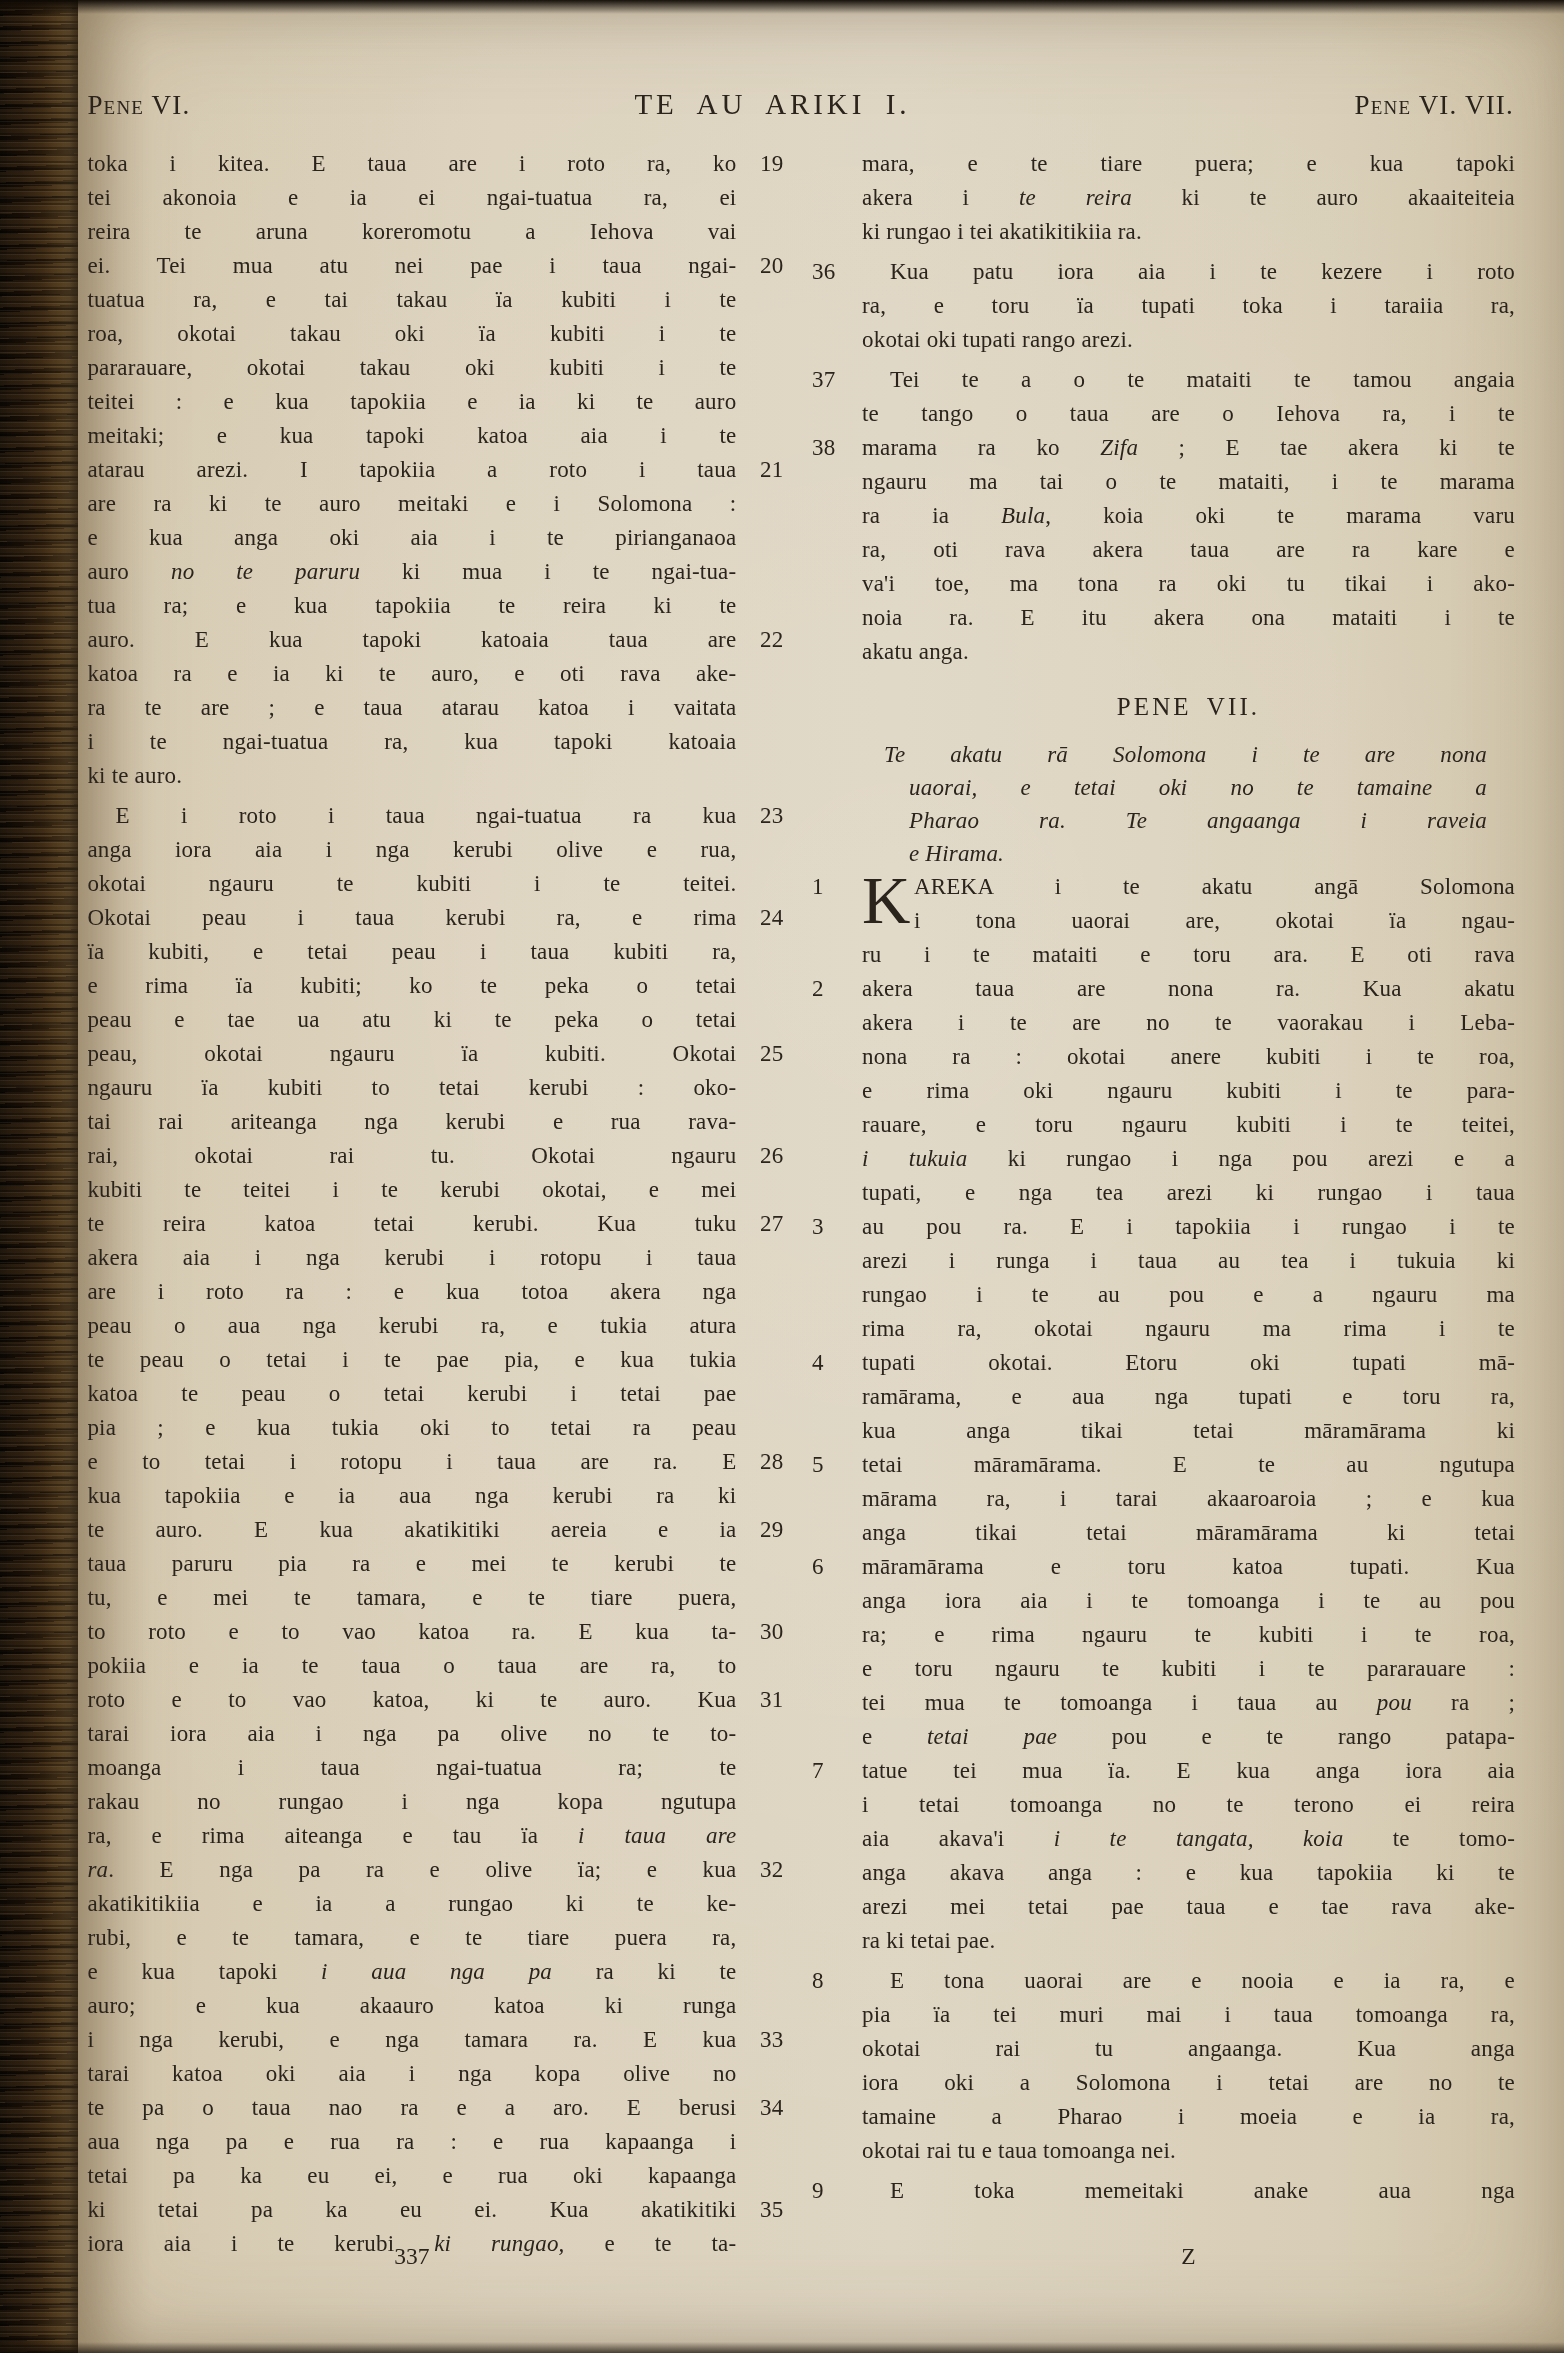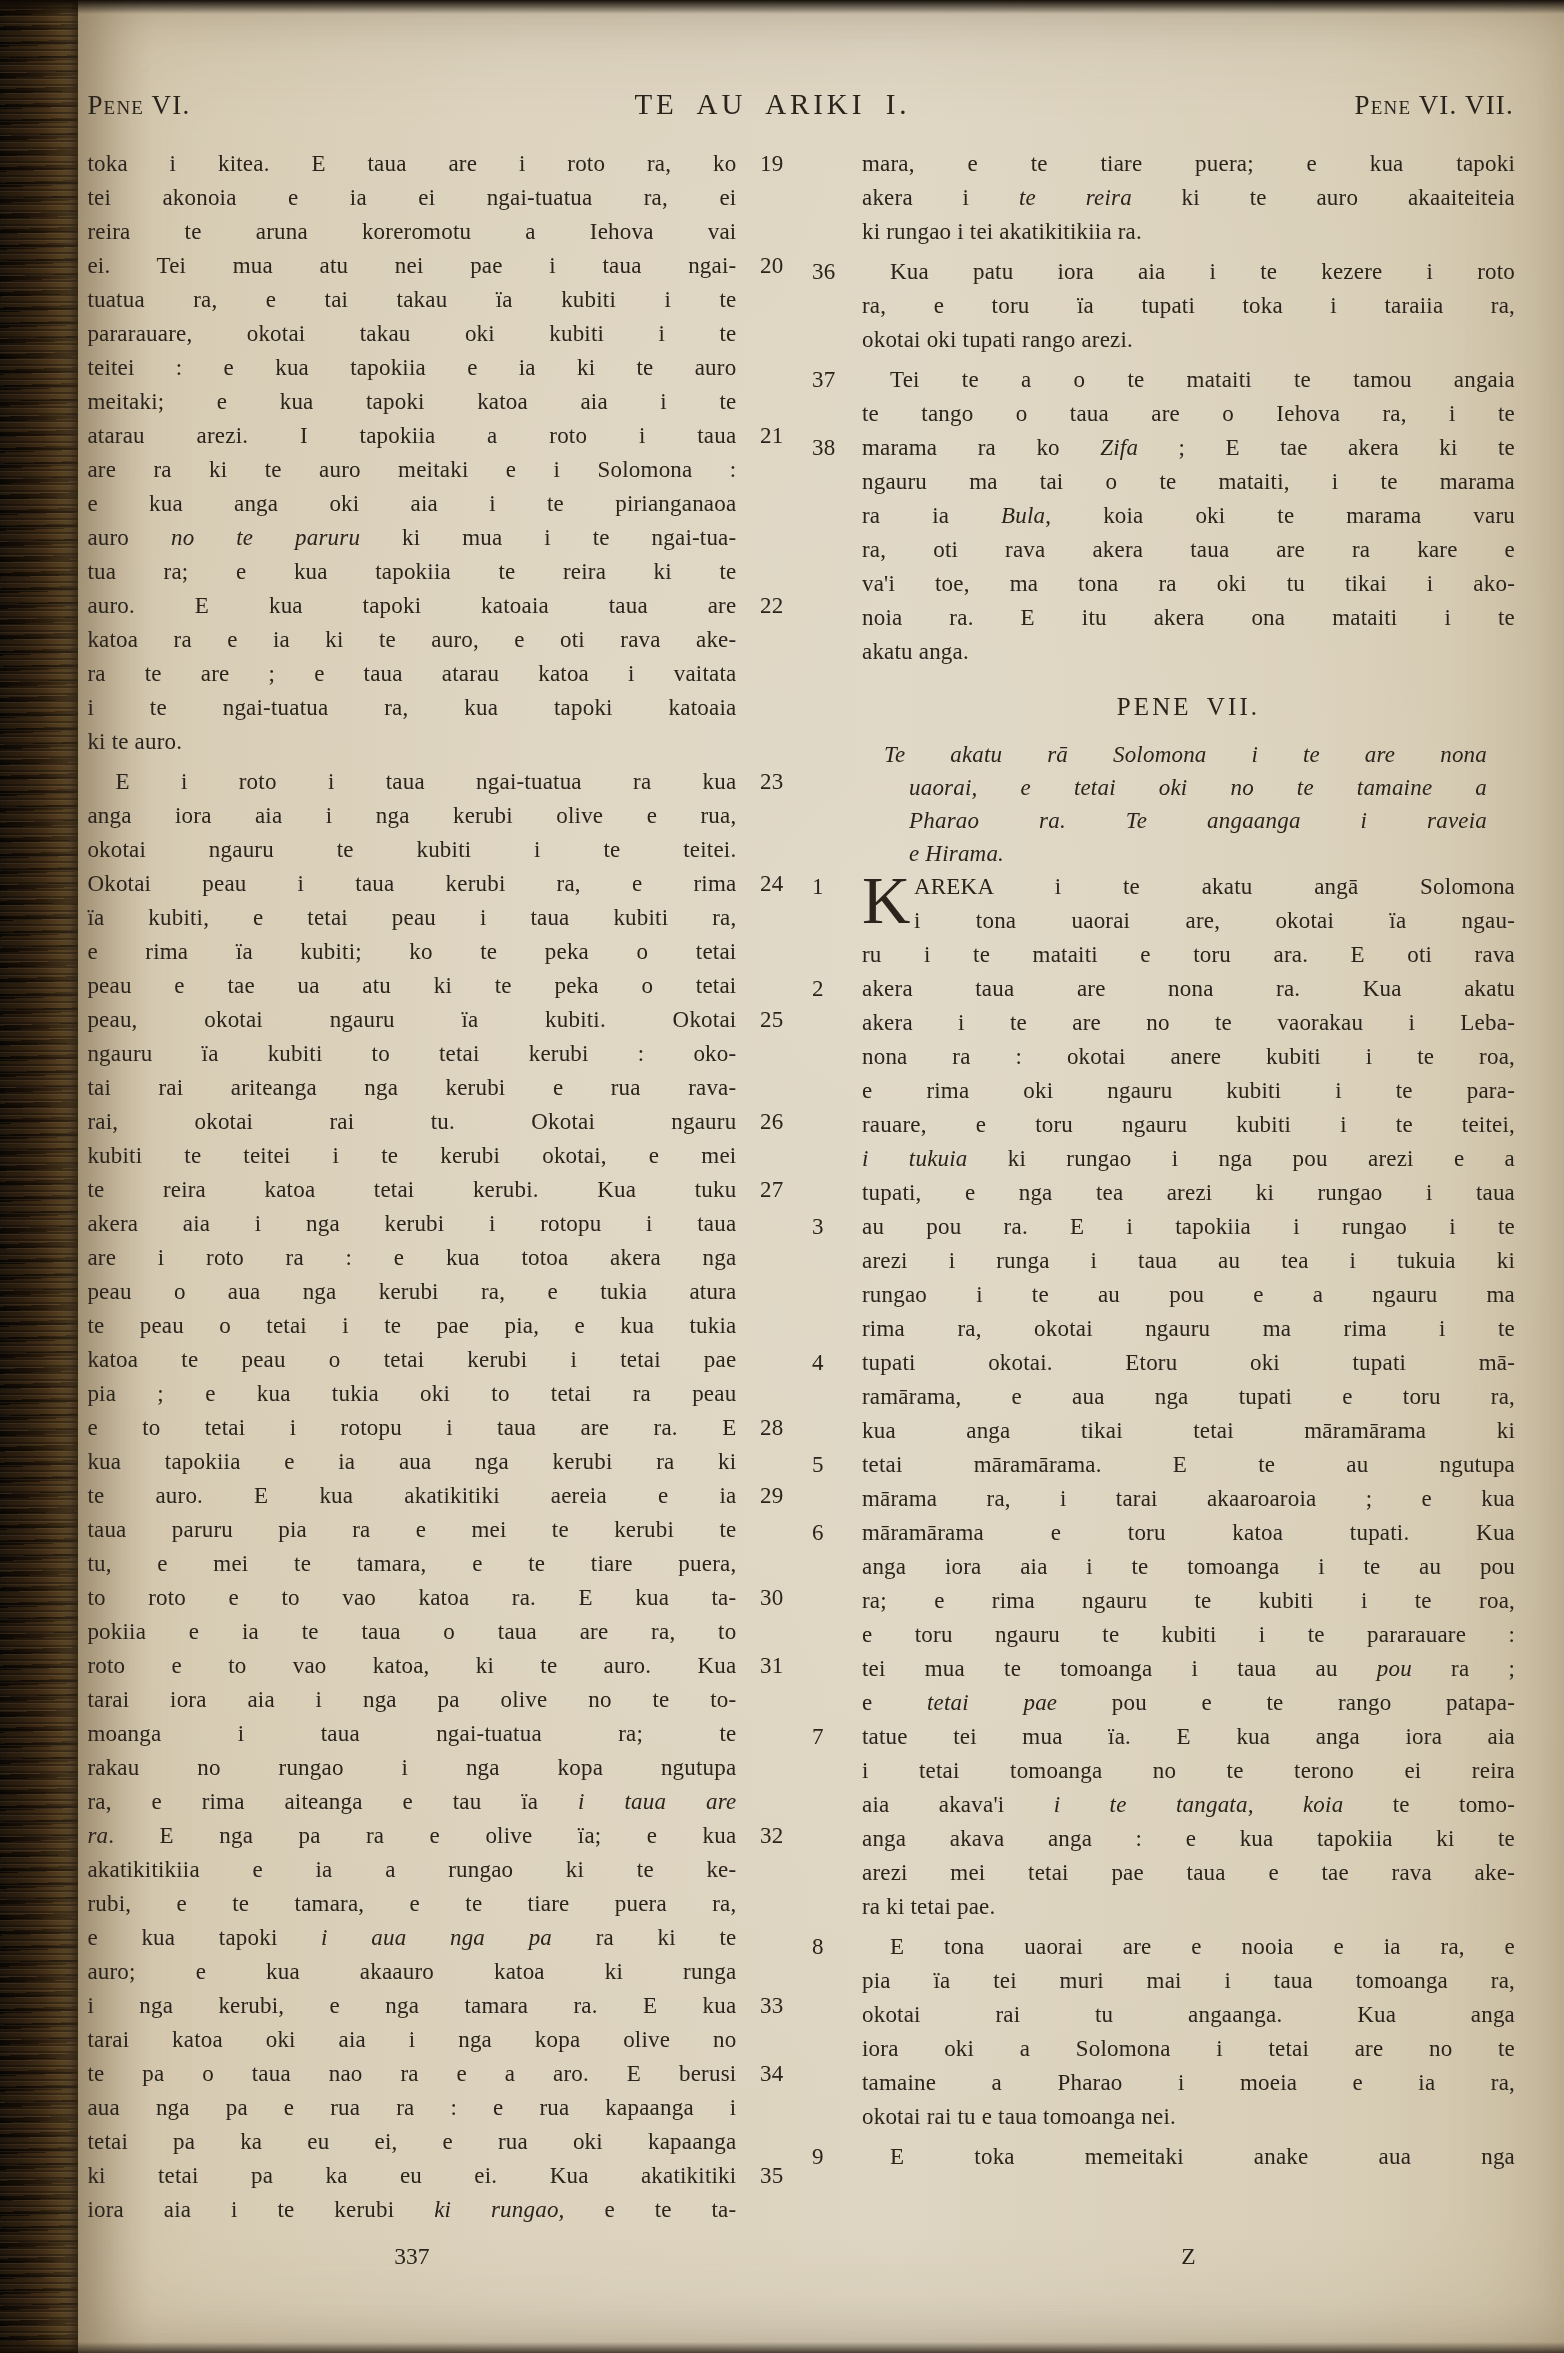--- a/index.html
+++ b/index.html
@@ -98,20 +98,23 @@
           <span class="lt">reira te aruna koreromotu a Iehova vai</span>
         </div>
         <div class="tl">
           <span class="vnum right">20</span>
           <span class="lt">ei.  Tei mua atu nei pae i taua ngai-</span>
         </div>
         <div class="tl">
           <span class="lt">tuatua ra, e tai takau ïa kubiti i te</span>
         </div>
         <div class="tl">
+          <span class="lt">roa, okotai takau oki ïa kubiti i te</span>
+        </div>
+        <div class="tl">
           <span class="lt">pararauare, okotai takau oki kubiti i te</span>
         </div>
         <div class="tl">
           <span class="lt">teitei : e kua tapokiia e ia ki te auro</span>
         </div>
         <div class="tl">
           <span class="lt">meitaki; e kua tapoki katoa aia i te</span>
         </div>
         <div class="tl">
           <span class="vnum right">21</span>
@@ -399,20 +402,23 @@
           <span class="lt">kua anga tikai tetai māramārama ki</span>
         </div>
         <div class="tl">
           <span class="vnum left">5</span>
           <span class="lt">tetai māramārama.  E te au ngutupa</span>
         </div>
         <div class="tl">
           <span class="lt">mārama ra, i tarai akaaroaroia ; e kua</span>
         </div>
         <div class="tl">
+          <span class="lt">anga tikai tetai māramārama ki tetai</span>
+        </div>
+        <div class="tl">
           <span class="vnum left">6</span>
           <span class="lt">māramārama e toru katoa tupati.  Kua</span>
         </div>
         <div class="tl">
           <span class="lt">anga iora aia i te tomoanga i te au pou</span>
         </div>
         <div class="tl">
           <span class="lt">ra; e rima ngauru te kubiti i te roa,</span>
         </div>
         <div class="tl">

